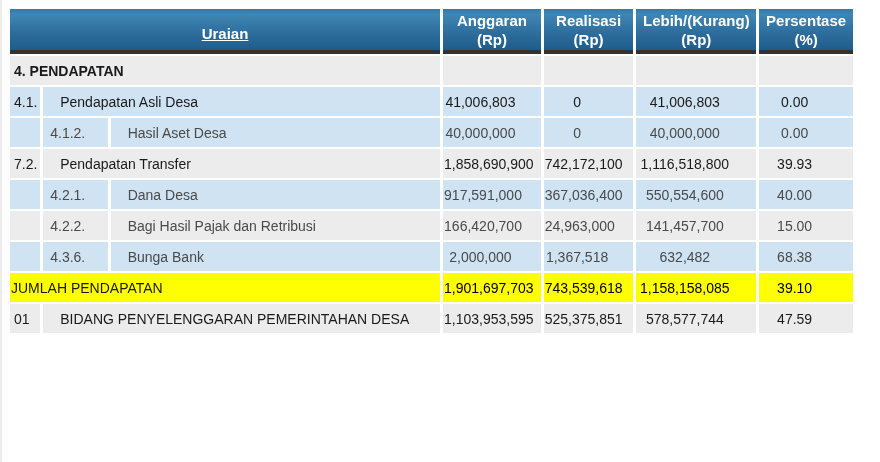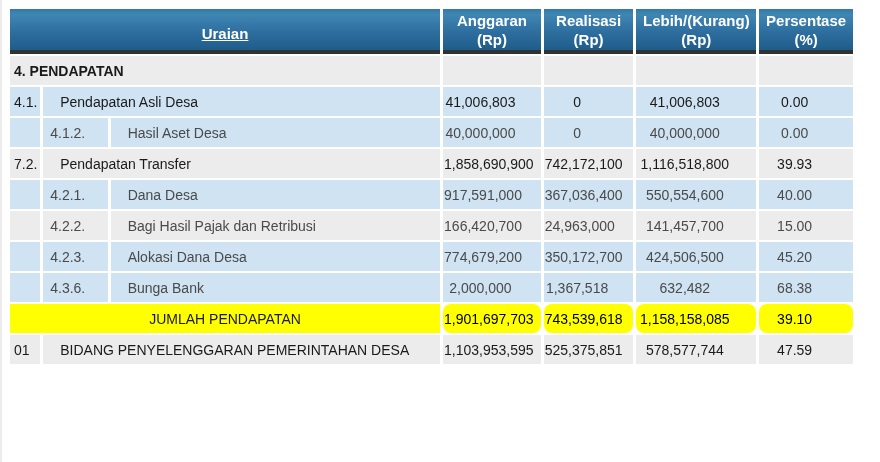--- a/index.html
+++ b/index.html
@@ -57,25 +57,24 @@
   tr.shade-blue td{background:var(--row-blue);}
   tr.shade-yellow td{background:var(--row-yellow);}
   tr.bold td{font-weight:400;color:var(--text-bold);}
   tr.kind-section td{font-weight:700;color:var(--text-bold);}
   td.code1{padding-left:4px;}
   td.code2{padding-left:7px;}
   td.desc{padding-left:17px;}
   tr.kind-section td.desc{padding-left:4px;margin-top:20px;}
   td.num{text-align:center;padding-right:24px;}
   td.total-label{
-    text-align:center;
     font-weight:700;
     color:var(--total-text);
   }
-  tr.shade-yellow td.num{color:#000000;border-radius:8px;}
+  tr.shade-yellow td.num{color:#000000;}
 </style>
 </head>
 <body>
 
 <div class="page">
   <table class="report">
     <colgroup>
       <col style="width:30px">
         <col style="width:64px">
         <col style="width:327px">
@@ -153,29 +152,20 @@
           <td class="code1"></td>
           <td class="code2">4.2.2.</td>
           <td class="desc">Bagi Hasil Pajak dan Retribusi</td>
           <td class="num">166,420,700</td>
           <td class="num">24,963,000</td>
           <td class="num">141,457,700</td>
           <td class="num">15.00</td>
         </tr>
         <tr class="shade-blue kind-item">
           <td class="code1"></td>
-          <td class="code2">4.2.3.</td>
-          <td class="desc">Alokasi Dana Desa</td>
-          <td class="num">774,679,200</td>
-          <td class="num">350,172,700</td>
-          <td class="num">424,506,500</td>
-          <td class="num">45.20</td>
-        </tr>
-        <tr class="shade-blue kind-item">
-          <td class="code1"></td>
           <td class="code2">4.3.6.</td>
           <td class="desc">Bunga Bank</td>
           <td class="num">2,000,000</td>
           <td class="num">1,367,518</td>
           <td class="num">632,482</td>
           <td class="num">68.38</td>
         </tr>
         <tr class="shade-yellow kind-total bold">
           <td class="total-label" colspan="3">JUMLAH PENDAPATAN</td>
           <td class="num">1,901,697,703</td>

